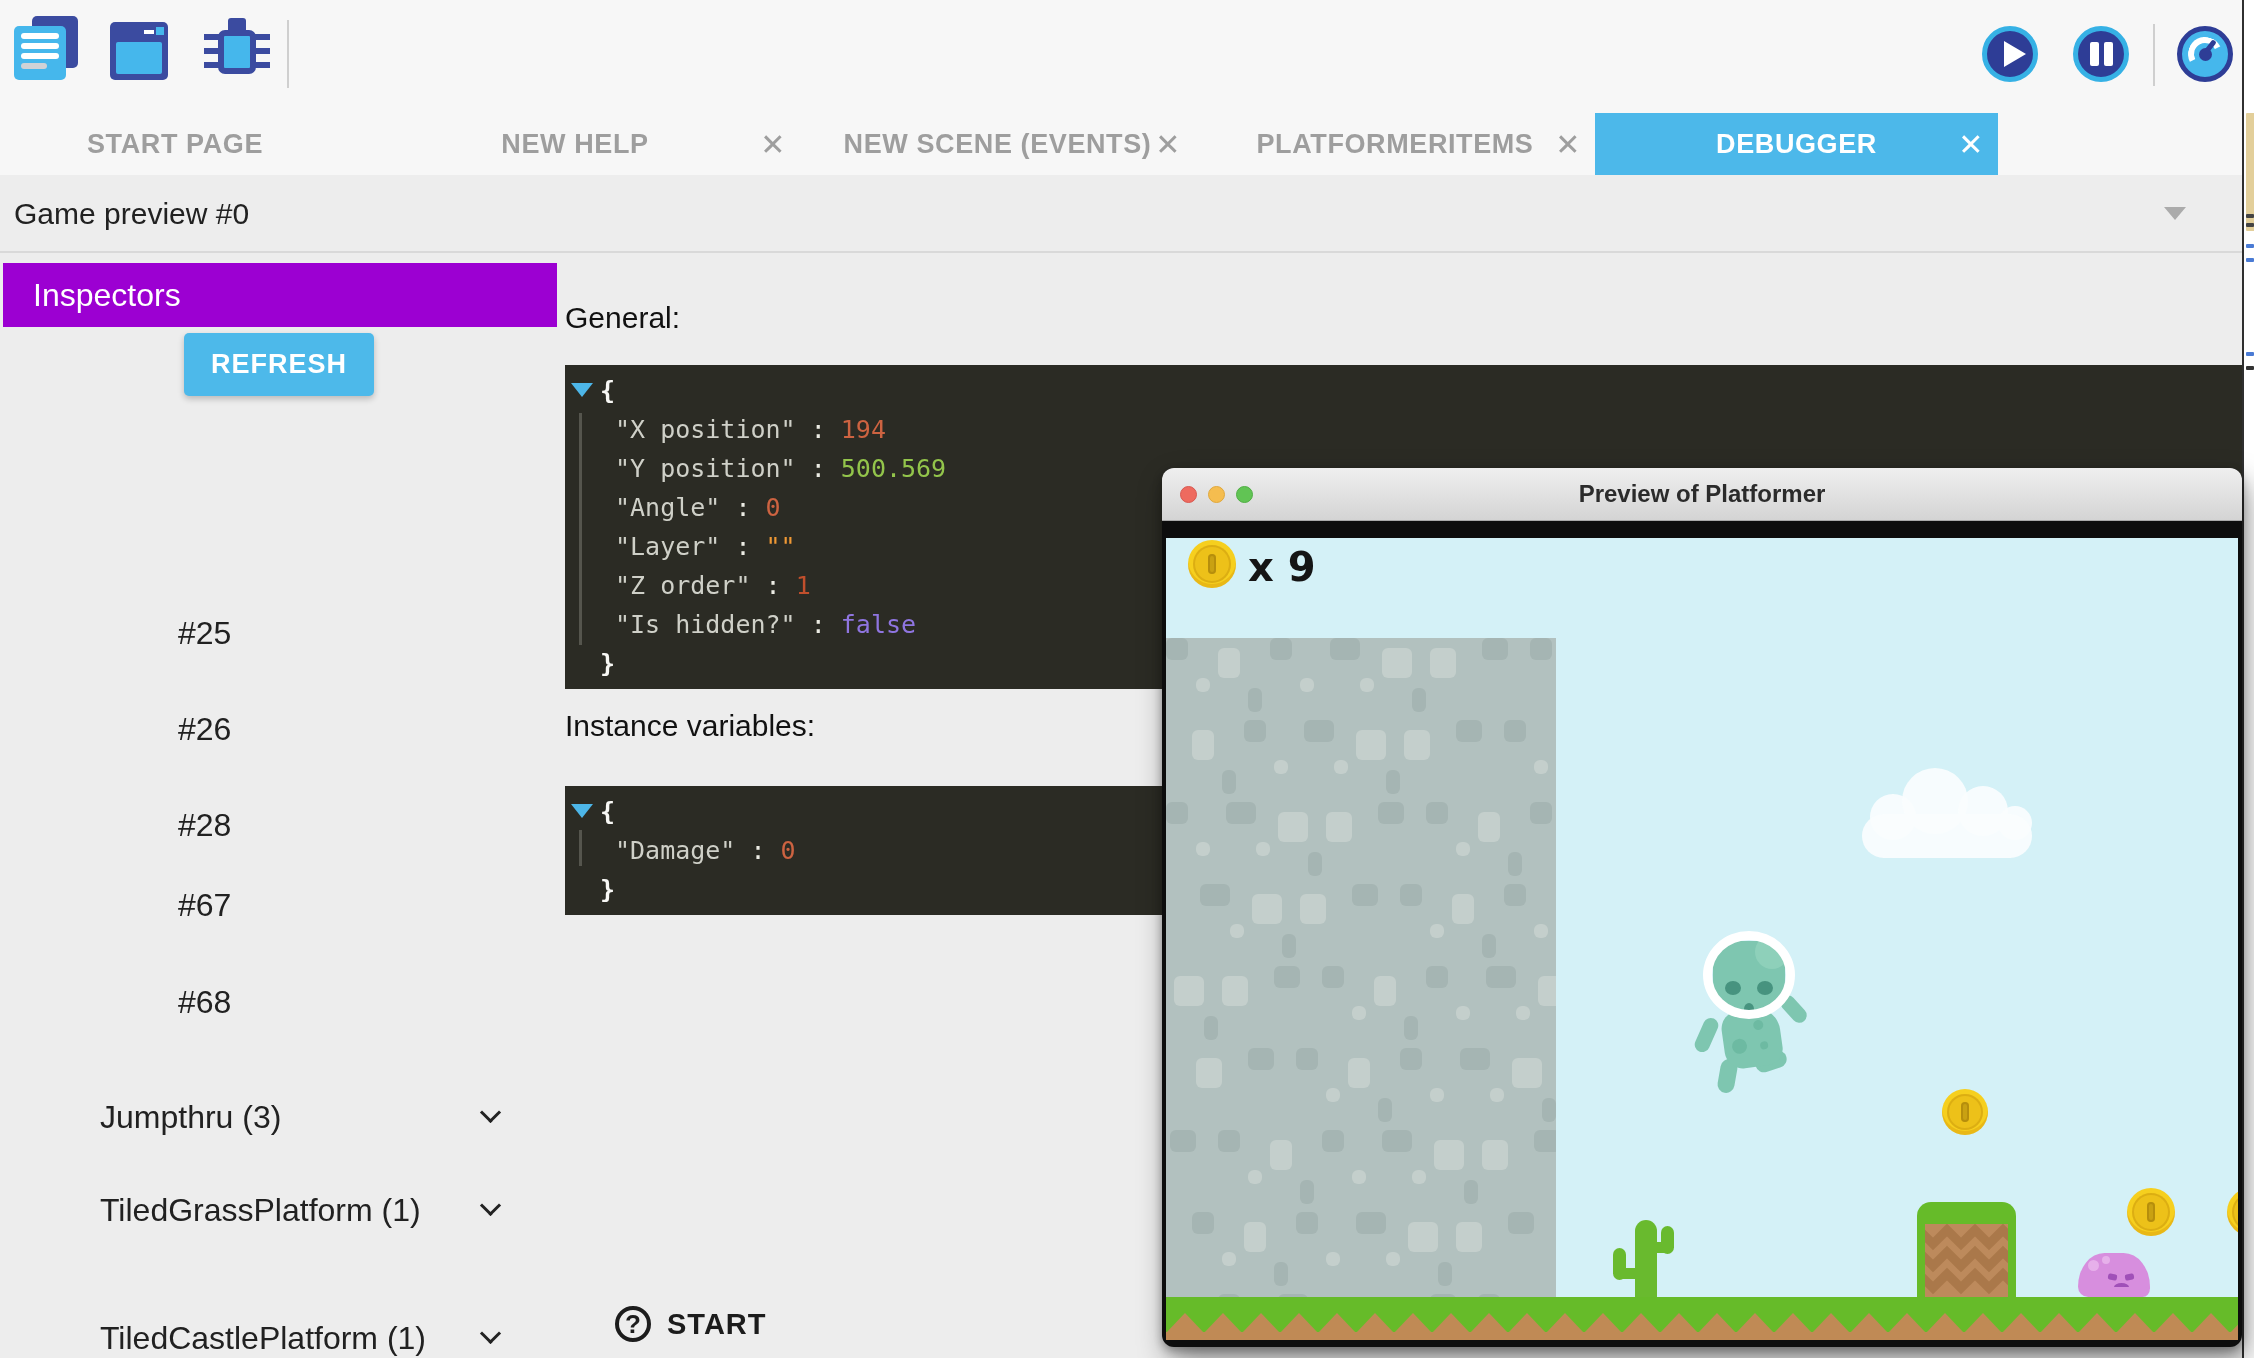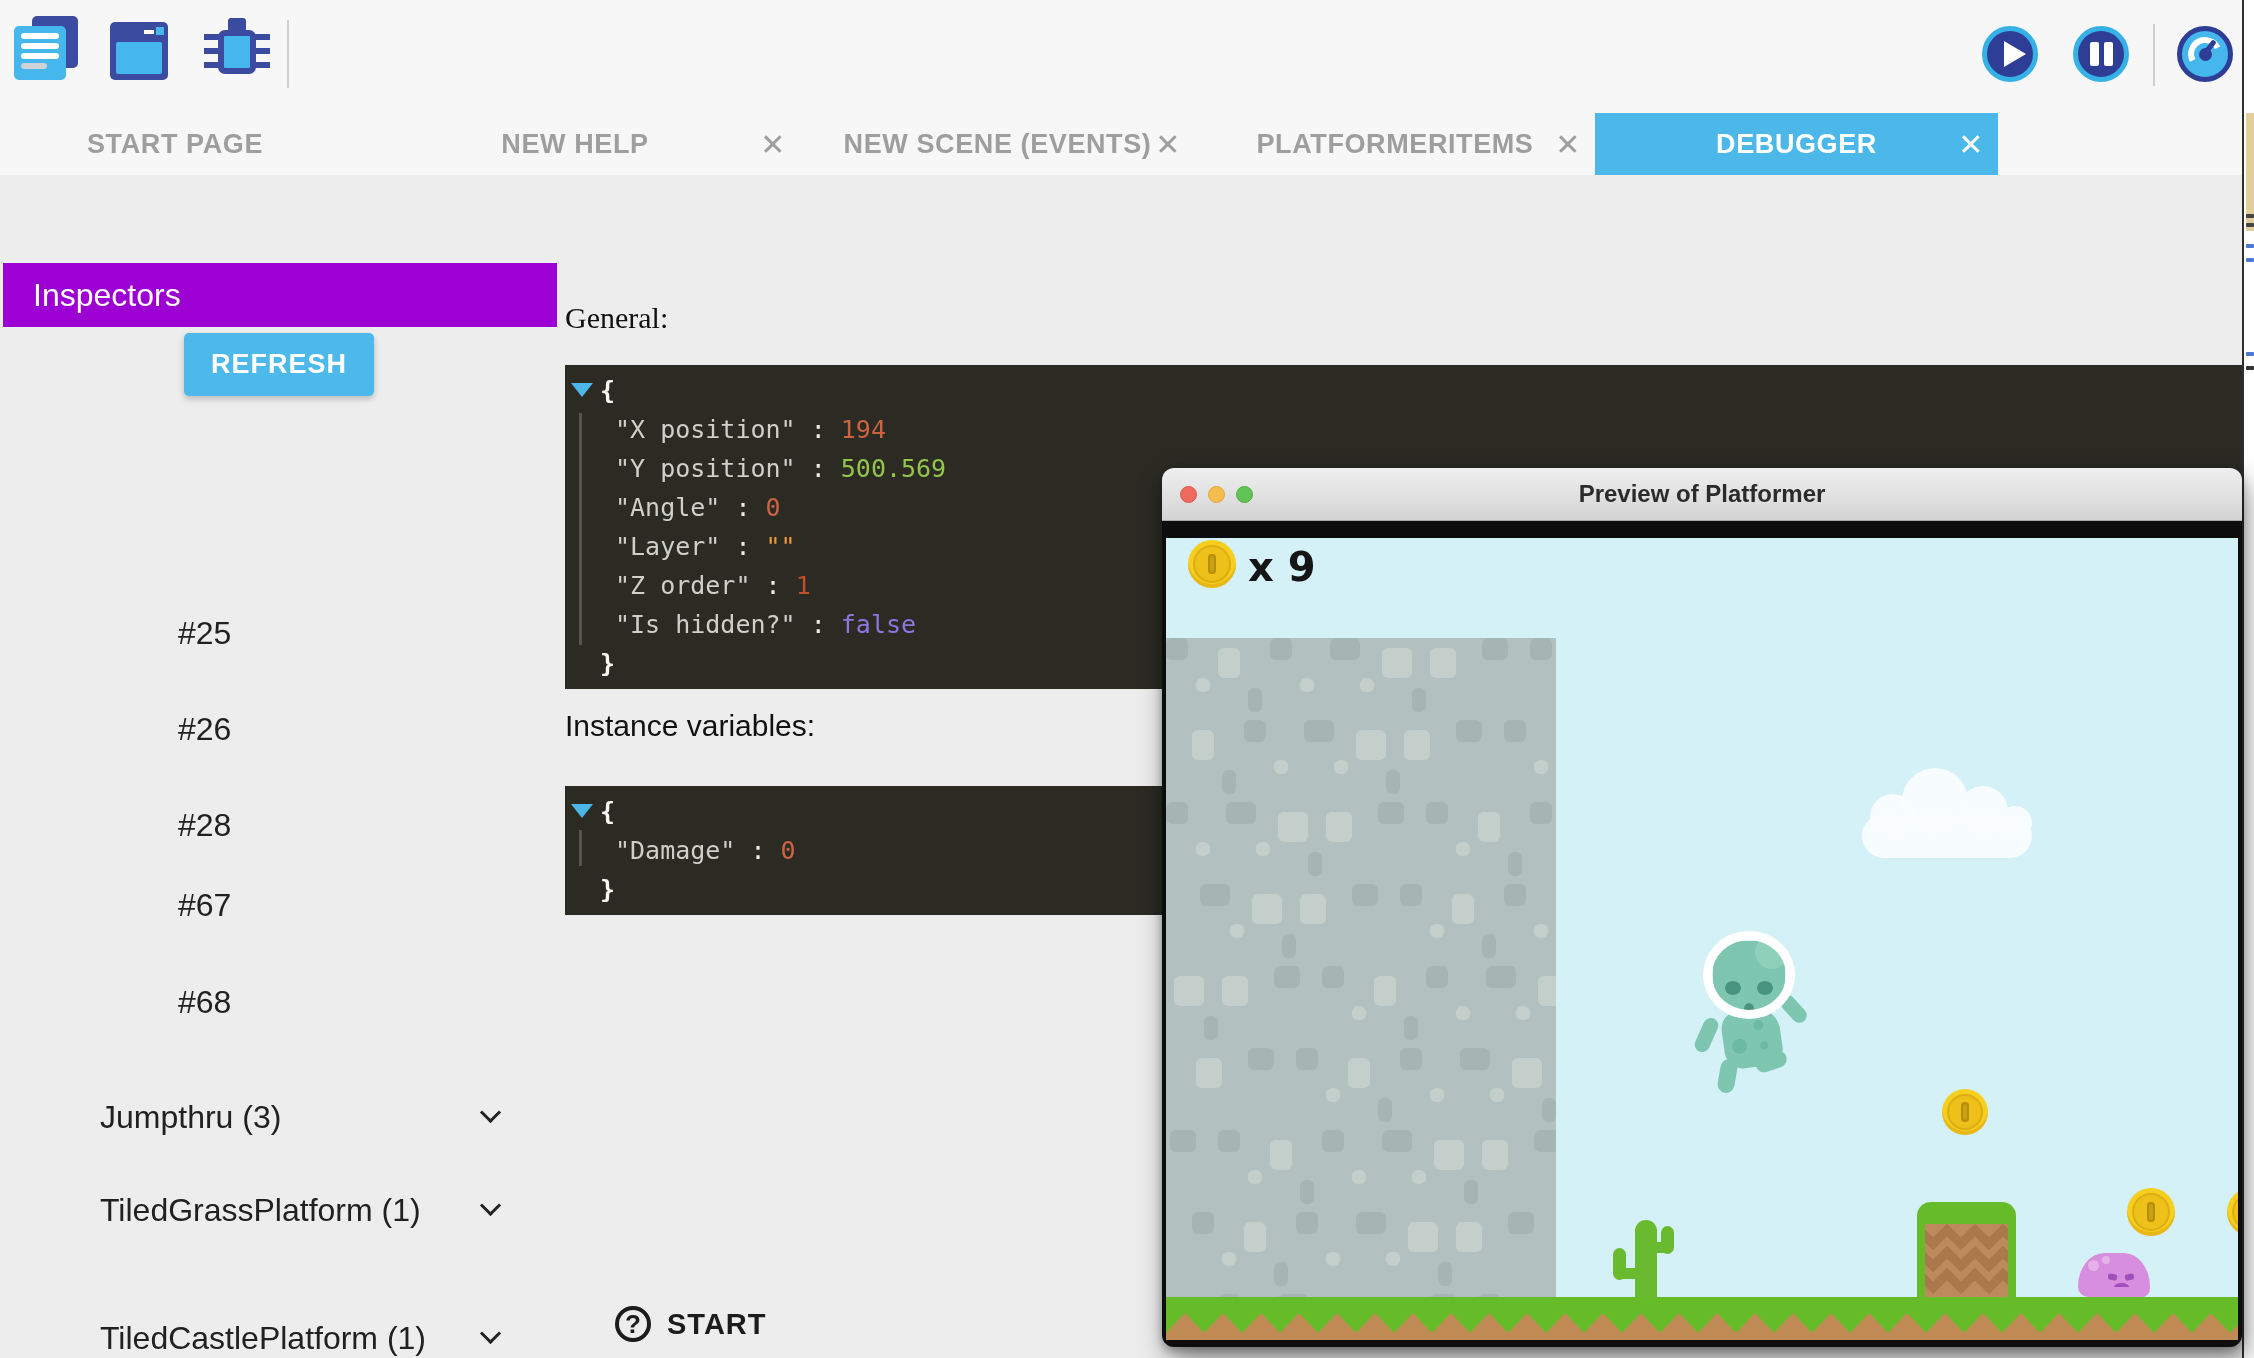--- a/index.html
+++ b/index.html
@@ -210,37 +210,41 @@
         <span class="close">✕</span>
       </div>
       <div class="tab active" style="width: 403px;">
         <span>DEBUGGER</span>
         <span class="close">✕</span>
       </div>
     </div>
 
   <div class="content">
 
+    <div class="preview-select">
+      <span class="label">Game preview #0</span>
+      <span class="dd-arrow"></span>
+    </div>
 
     <div class="insp-header">
       <span>Inspectors</span>
     </div>
     <button class="refresh-btn">REFRESH</button>
     <div id="sidebar-items">
         <div class="side-row" style="top: 440px;"><span class="ilabel">#25</span></div>
         <div class="side-row" style="top: 536px;"><span class="ilabel">#26</span></div>
         <div class="side-row" style="top: 632px;"><span class="ilabel">#28</span></div>
         <div class="side-row" style="top: 712px;"><span class="ilabel">#67</span></div>
         <div class="side-row" style="top: 809px;"><span class="ilabel">#68</span></div>
         <div class="side-row" style="top: 924px;"><span class="glabel">Jumpthru (3)</span><span class="chev"></span></div>
         <div class="side-row" style="top: 1017px;"><span class="glabel">TiledGrassPlatform (1)</span><span class="chev"></span></div>
         <div class="side-row" style="top: 1145px;"><span class="glabel">TiledCastlePlatform (1)</span><span class="chev"></span></div>
       </div>
 
-    <div class="section-title" style="top:126px;font-family:Liberation Serif, serif;">General:</div>
+    <div class="section-title" style="top:126px;">General:</div>
     <div class="code-block" id="general-block" style="top:190px;">
       <div class="indent-line" style="top:48px; height:232px;"></div>
     <div class="code-line brace-line"><span class="collapser"></span><span class="seg-brace">{</span></div>
         <div class="code-line"><span class="seg-key">"X position"</span><span class="seg-punct"> : </span><span class="seg-num">194</span></div>
         <div class="code-line"><span class="seg-key">"Y position"</span><span class="seg-punct"> : </span><span class="seg-green">500.569</span></div>
         <div class="code-line"><span class="seg-key">"Angle"</span><span class="seg-punct"> : </span><span class="seg-num">0</span></div>
         <div class="code-line"><span class="seg-key">"Layer"</span><span class="seg-punct"> : </span><span class="seg-str">""</span></div>
         <div class="code-line"><span class="seg-key">"Z order"</span><span class="seg-punct"> : </span><span class="seg-num2">1</span></div>
         <div class="code-line"><span class="seg-key">"Is hidden?"</span><span class="seg-punct"> : </span><span class="seg-kw">false</span></div>
         <div class="code-line brace-line"><span class="seg-brace">}</span></div>

